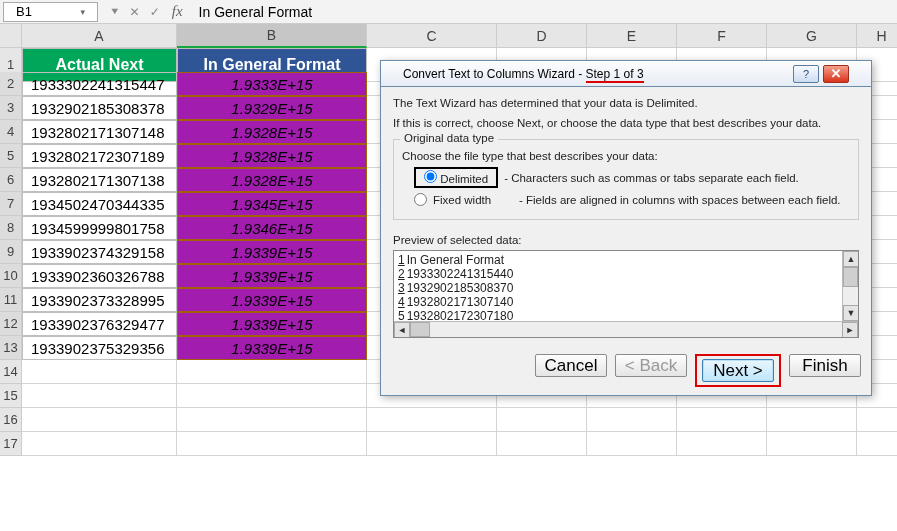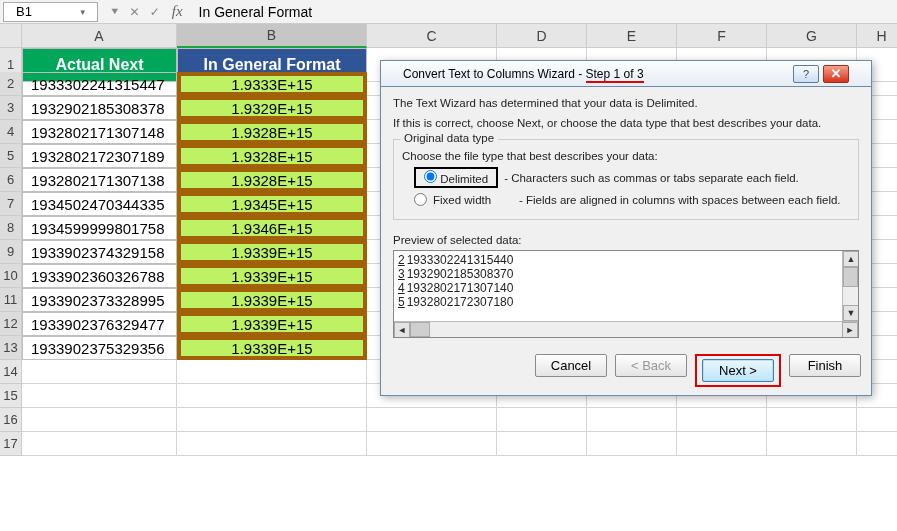--- a/index.html
+++ b/index.html
@@ -13,21 +13,21 @@
 .fb-val { font-size: 14px; padding-left: 8px; }
 
 .sheet { display: grid; grid-template-columns: 22px 155px 190px 130px 90px 90px 90px 90px 50px; grid-auto-rows: 24px; }
 .col-head, .row-head, .corner { background: #e6e6e6; border: 1px solid #ccc; border-top: none; border-left: none; display: flex; align-items: center; justify-content: center; font-size: 14px; color: #444; }
 .corner { background: #e6e6e6; }
 .row-head { font-size: 13px; }
 .cell { border: 1px solid #d4d4d4; border-top: none; border-left: none; display: flex; align-items: center; padding: 0 5px; font-size: 14px; }
 .header-green { background: #00a65a; color: #fff; font-weight: bold; justify-content: center; font-size: 16px; border: 1px solid #bfbfbf; }
 .header-blue { background: #2f5597; color: #fff; font-weight: bold; justify-content: center; font-size: 16px; border: 1px solid #bfbfbf; }
 .col-a-data { border: 1px solid #bfbfbf; font-size: 15px; justify-content: flex-start; padding-left: 8px; }
-.col-b-data { background: #bef264; border: 4px solid #a16207; justify-content: center; font-size: 15px; }
+.col-b-data { background: #a21caf; border: 1px solid #a16207; justify-content: center; font-size: 15px; font-style: italic; }
 .col-b-head.sel { background: #c6c6c6; border-bottom: 2px solid #16a63c; }
 .row-head.sel { background: #dcdcdc; }
 .tall { height: 34px; }
 
 .dialog { position: absolute; left: 380px; top: 60px; width: 492px; border: 1px solid #6b8ba9; background: #f0f0f0; box-shadow: 2px 2px 8px rgba(0,0,0,0.3); }
 .titlebar { background: linear-gradient(#fdfdfe,#e6ecf5); height: 26px; display: flex; align-items: center; padding: 0 22px; border-bottom: 1px solid #6b8ba9; }
 .titlebar-text { font-size: 12px; }
 .step-red { border-bottom: 2px solid #d00; }
 .title-spacer { flex: 1; }
 .title-btn { width: 26px; height: 18px; border: 1px solid #5a7ca0; background: linear-gradient(#f8fbff,#cdddf2); border-radius: 2px; display: flex; align-items: center; justify-content: center; font-size: 11px; color: #2b4d71; margin-left: 4px; }
@@ -45,21 +45,21 @@
 .preview { background: #fff; border: 1px solid #888; height: 88px; position: relative; overflow: hidden; }
 .preview-lines { font-family: "Courier New", monospace; font-size: 12px; padding: 2px 4px; white-space: pre; }
 .preview .line-num { text-decoration: underline; margin-right: 2px; }
 .preview .vscroll { position:absolute; right:0; top:0; bottom:16px; width:16px; background:#eee; border-left:1px solid #bbb; display:flex; flex-direction:column; }
 .preview .hscroll { position:absolute; left:0; right:0; bottom:0; height:16px; background:#eee; border-top:1px solid #bbb; display:flex; }
 .scroll-btn { width:16px; height:16px; background:#e4e4e4; border:1px solid #aaa; font-size:9px; display:flex; align-items:center; justify-content:center; color:#333;}
 .scroll-thumb-v { flex:0 0 20px; background:#cfcfcf; border:1px solid #aaa; margin-top:0;}
 .scroll-spacer { flex:1; }
 .scroll-thumb-h { width:20px; background:#cfcfcf; border:1px solid #aaa;}
 .buttons { display: flex; gap: 8px; justify-content: flex-end; padding: 8px 10px; }
-.btn { min-width: 72px; height: 23px; border: 1px solid #8a8a8a; background: linear-gradient(#fefefe,#e4e4e4); border-radius: 2px; font-size: 13px; display:flex; align-items:center; justify-content:center; }
+.btn { min-width: 72px; height: 23px; border: 1px solid #8a8a8a; background: linear-gradient(#fefefe,#e4e4e4); border-radius: 2px; font-size: 17px; display:flex; align-items:center; justify-content:center; }
 .btn-disabled { color: #999; }
 .btn-primary { border: 1px solid #3c7fb1; background: linear-gradient(#eaf6fd,#bee6fd); box-shadow: inset 0 0 0 1px #b9e0f7; }
 .red-wrap { border:2px solid #d00; padding:3px 5px; }
 </style>
 </head>
 <body>
 
 <div class="formula-bar">
   <div class="fb-namebox">
       <span>B1</span>
@@ -261,21 +261,21 @@
         <span class="radio-desc">- Characters such as commas or tabs separate each field.</span>
       </div>
       <div class="radio-row">
         <input type="radio" style="">
         <span class="radio-label">Fixed width</span>
         <span class="radio-desc">- Fields are aligned in columns with spaces between each field.</span>
       </div>
     </div>
     <div class="preview-label">Preview of selected data:</div>
     <div class="preview">
-      <div class="preview-lines" id="preview-lines"><div><span class="line-num">2</span>1933302241315440</div><div><span class="line-num">3</span>1932902185308370</div><div><span class="line-num">4</span>1932802171307140</div><div><span class="line-num">5</span>1932802172307180</div></div>
+      <div class="preview-lines" id="preview-lines"><div><span class="line-num">1</span>In General Format</div><div><span class="line-num">2</span>1933302241315440</div><div><span class="line-num">3</span>1932902185308370</div><div><span class="line-num">4</span>1932802171307140</div><div><span class="line-num">5</span>1932802172307180</div></div>
       <div class="vscroll">
         <div class="scroll-btn">▲</div>
         <div class="scroll-thumb-v"></div>
         <div class="scroll-spacer"></div>
         <div class="scroll-btn">▼</div>
       </div>
       <div class="hscroll">
         <div class="scroll-btn">◄</div>
         <div class="scroll-thumb-h"></div>
         <div class="scroll-spacer"></div>

